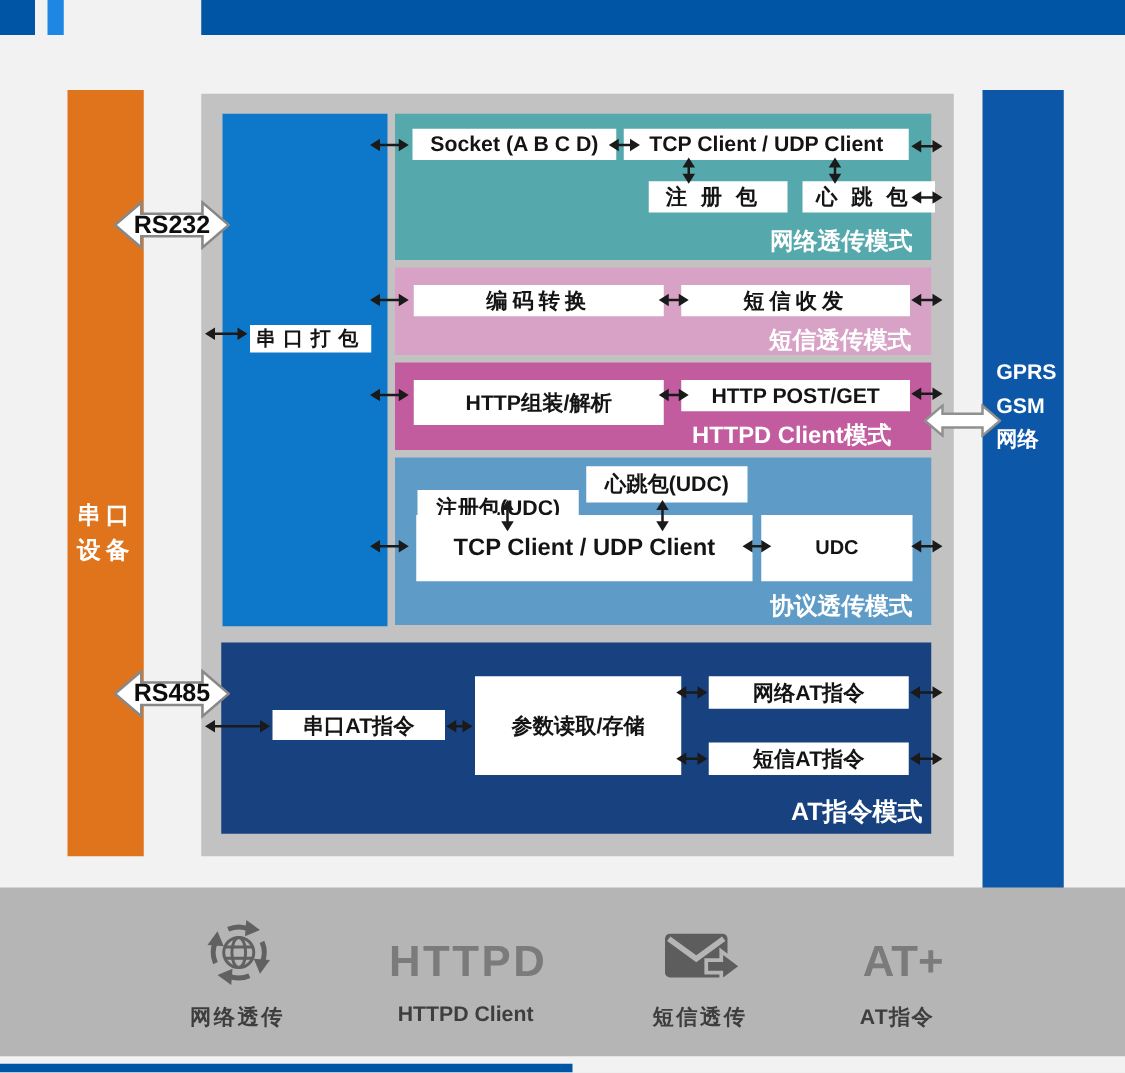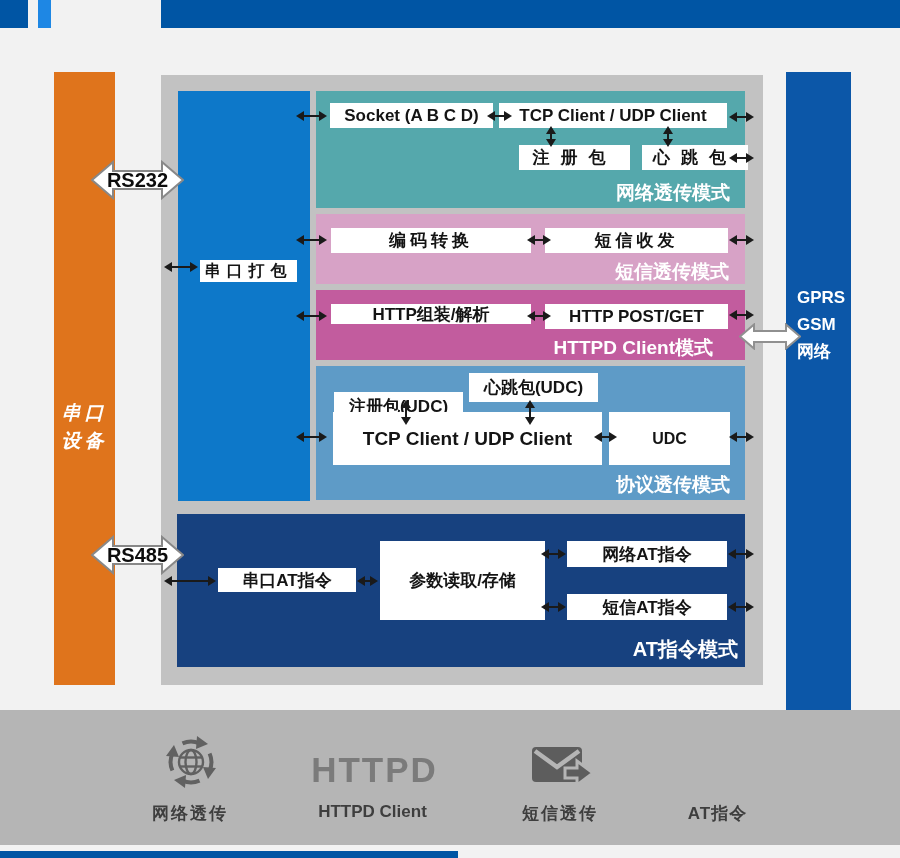--- a/index.html
+++ b/index.html
@@ -30,21 +30,21 @@
 </head>
 <body>
 
 <div class="canvas">
 
   <div class="abs" style="left:0;top:7;width:28px;height:28px;background:#0055a4;"></div>
   <div class="abs" style="left:38px;top:7;width:13px;height:28px;background:#1e87e4;"></div>
   <div class="abs" style="left:161px;top:7;width:739px;height:28px;background:#0055a4;"></div>
 
   <div class="abs" style="left:54px;top:72px;width:61px;height:613px;background:#df741c;">
-    <div class="abs barlines" style="left:0;top:327px;width:100%;text-align:center;color:#fff;font-size:19px;font-weight:600;letter-spacing:4px;line-height:28px;font-style:italic;">
+    <div class="abs barlines" style="left:0;top:327px;width:100%;text-align:center;color:#fff;font-size:19px;font-weight:600;letter-spacing:4px;line-height:28px;">
       <span>串口</span>
       <span>设备</span>
     </div>
   </div>
 
   <div class="abs" style="left:161px;top:75px;width:602px;height:610px;background:#c2c2c2;"></div>
 
   <div class="abs" style="left:178px;top:91px;width:132px;height:410px;background:#0d78c9;"></div>
   <div class="wb ls6" style="left:200px;top:260px;width:97px;height:22px;font-size:16px;">串口打包</div>
 
@@ -54,21 +54,21 @@
   <div class="wb ls10" style="left:499px;top:145px;width:111px;height:25px;">注册包</div>
   <div class="wb ls10" style="left:622px;top:145px;width:106px;height:25px;">心跳包</div>
   <div class="mode-title" style="right:170px;top:180px;">网络透传模式</div>
 
   <div class="abs" style="left:316px;top:214px;width:429px;height:70px;background:#d7a2c6;"></div>
   <div class="wb ls4" style="left:331px;top:228px;width:200px;height:25px;">编码转换</div>
   <div class="wb ls4" style="left:545px;top:228px;width:183px;height:25px;">短信收发</div>
   <div class="mode-title" style="right:171px;top:259px;">短信透传模式</div>
 
   <div class="abs" style="left:316px;top:290px;width:429px;height:70px;background:#c25c9e;"></div>
-  <div class="wb" style="left:331px;top:304px;width:200px;height:20px;text-align:right;">HTTP组装/解析</div>
+  <div class="wb" style="left:331px;top:304px;width:200px;height:36px;text-align:right;">HTTP组装/解析</div>
   <div class="wb" style="left:545px;top:304px;width:183px;height:25px;text-align:right;">HTTP POST/GET</div>
   <div class="mode-title" style="right:187px;top:335px;">HTTPD Client模式</div>
 
   <div class="abs" style="left:316px;top:366px;width:429px;height:134px;background:#5e9bc7;"></div>
   <div class="wb" style="left:334px;top:392px;width:129px;height:29px;">注册包(UDC)</div>
   <div class="wb" style="left:469px;top:373px;width:129px;height:29px;">心跳包(UDC)</div>
   <div class="wb" style="left:333px;top:412px;width:269px;height:53px;font-size:19px;">TCP Client / UDP Client</div>
   <div class="wb" style="left:609px;top:412px;width:121px;height:53px;font-size:16px;">UDC</div>
   <div class="mode-title" style="right:170px;top:472px;">协议透传模式</div>
 
@@ -161,18 +161,19 @@
 
     <div class="abs" style="left:531px;top:33px;width:64px;height:48px;">
       <svg width="64" height="48" viewBox="0 0 64 48">
         <rect x="1" y="4" width="50" height="35" rx="4" fill="#5d5d5d"></rect>
         <path d="M4 8 L26 24 L48 8" fill="none" stroke="#b5b5b5" stroke-width="4.5"></path>
         <path d="M34 25 h12 v-7 l16 12 -16 12 v-7 h-12 z" fill="#5d5d5d" stroke="#b5b5b5" stroke-width="3"></path>
       </svg>
     </div>
     <div class="footer-label" style="left:500px;top:92px;width:120px;">短信透传</div>
 
+    <div class="footer-title" style="left:655px;top:40px;width:135px;">AT+</div>
     <div class="footer-label" style="left:655px;top:92px;width:125px;letter-spacing:1px;">AT指令</div>
   </div>
 
   <div class="abs" style="left:0;top:851px;width:458px;height:7px;background:#0055a4;"></div>
 
 </div>
 
 </body></html>

